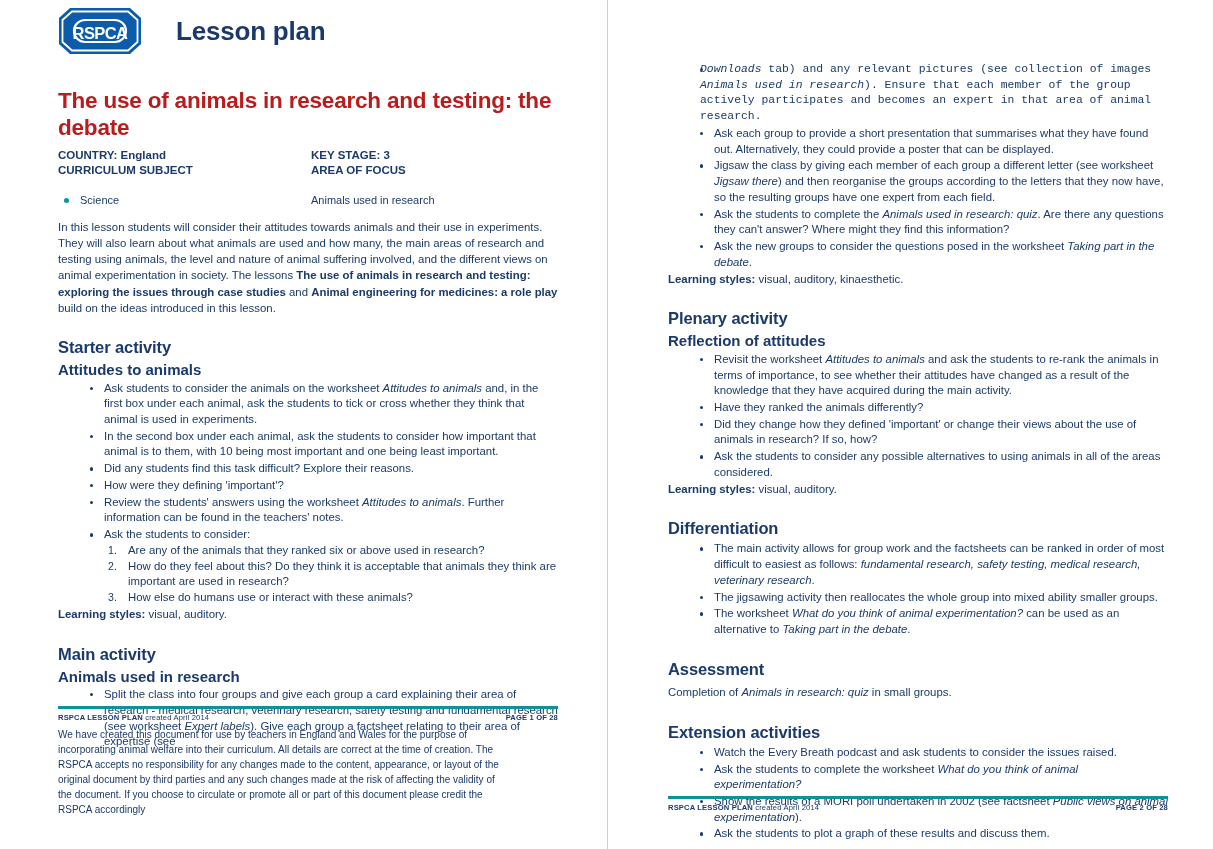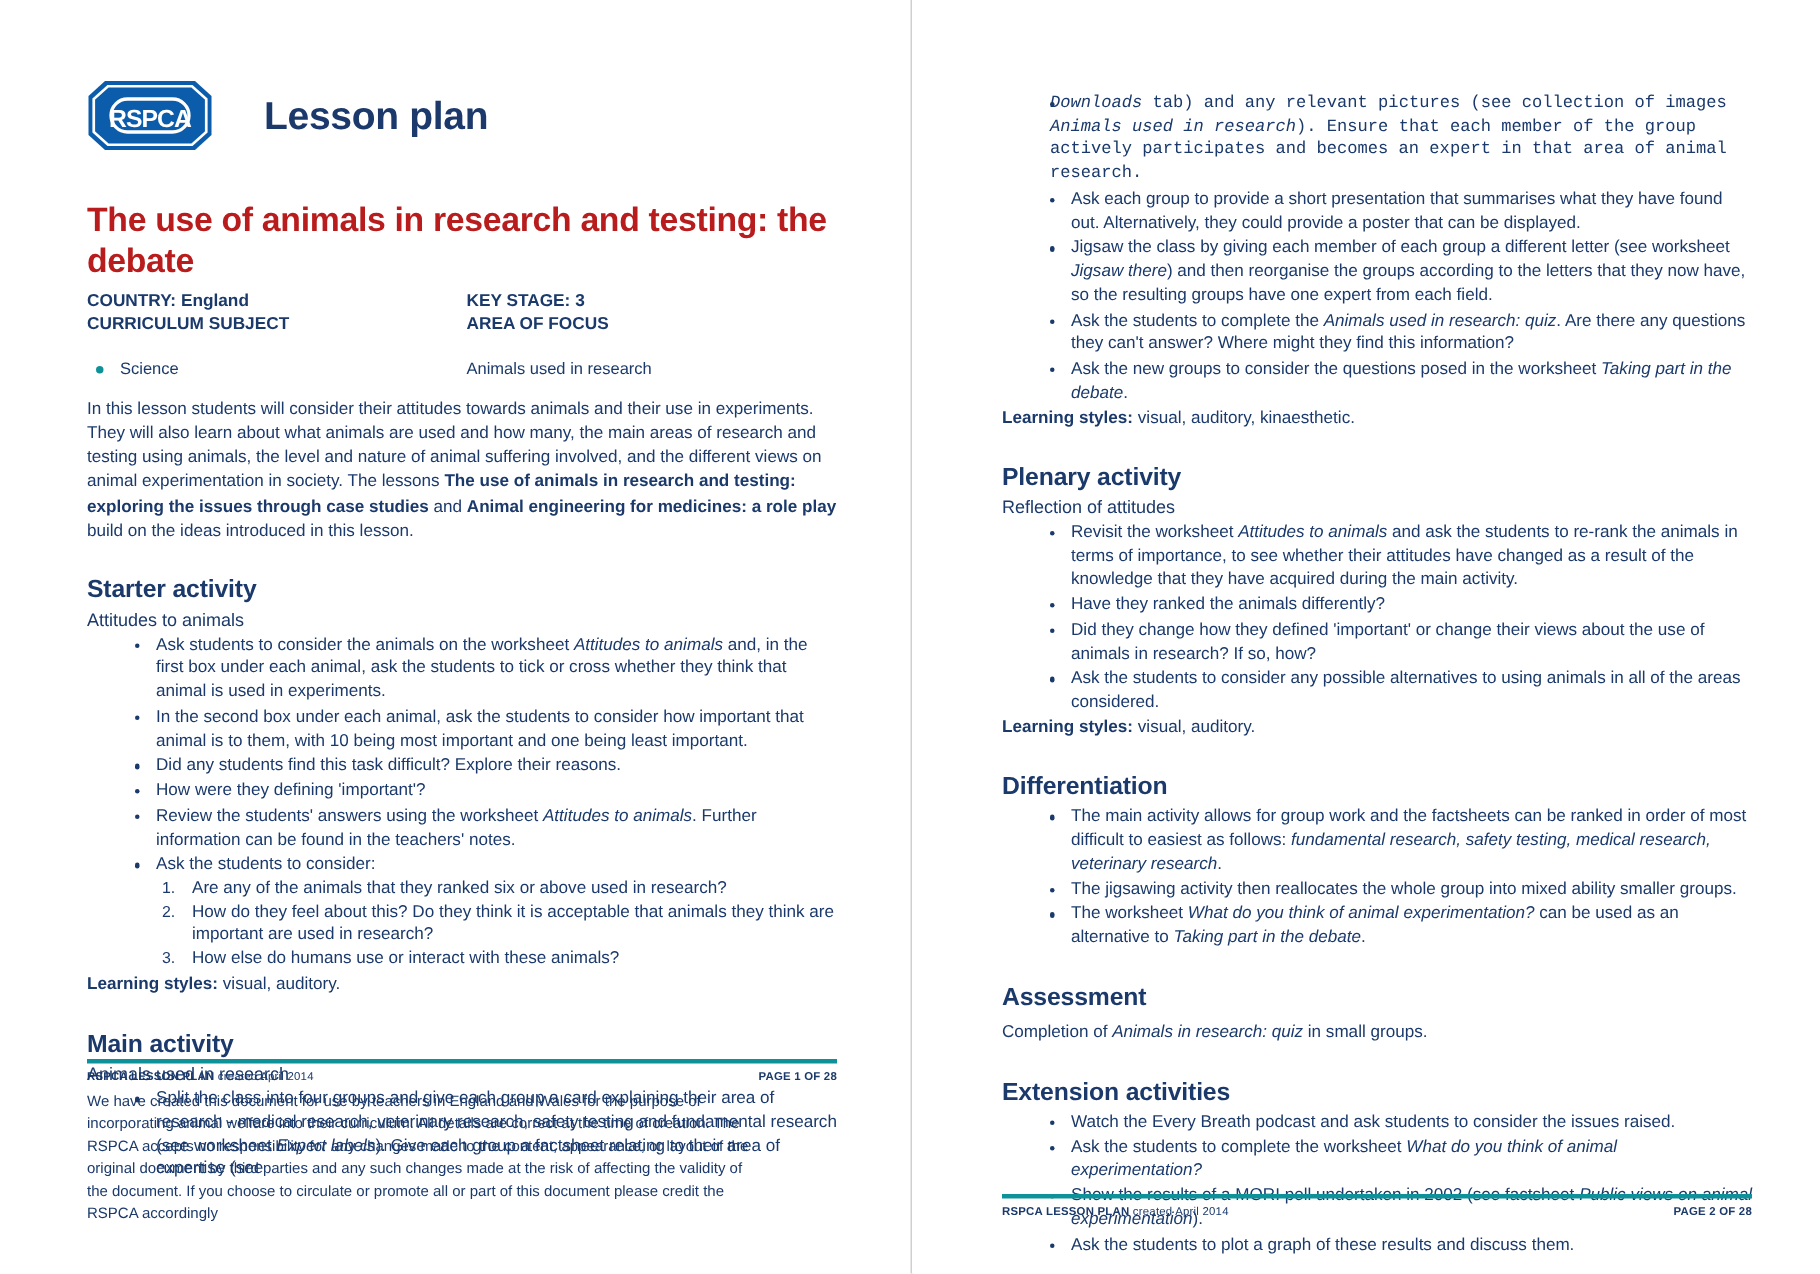--- a/index.html
+++ b/index.html
@@ -35,21 +35,20 @@
     top: 0;
     width: 2px;
     height: 849px;
     background: #cfcfcf;
   }
 
   
   .header-row {
     display: flex;
     align-items: center;
-    padding-top: 46px;
     height: 62px;
   }
   .logo {
     width: 84px;
     height: 48px;
     flex: 0 0 auto;
   }
   .doc-kicker {
     font-size: 26px;
     font-weight: bold;
@@ -105,22 +104,22 @@
 
   h2.section {
     color: #1b3a6b;
     font-size: 16.5px;
     font-weight: bold;
     margin: 22px 0 3px 0;
     letter-spacing: -0.1px;
   }
 
   .subhead {
-    font-size: 12px;
-    font-weight: normal;
+    font-size: 15px;
+    font-weight: bold;
     margin: 2px 0 1px 0;
     line-height: 1.3;
   }
 
   ul.bullets {
     list-style: none;
     margin: 0;
     padding: 0 0 0 46px;
     font-size: 11.4px;
     line-height: 1.38;

